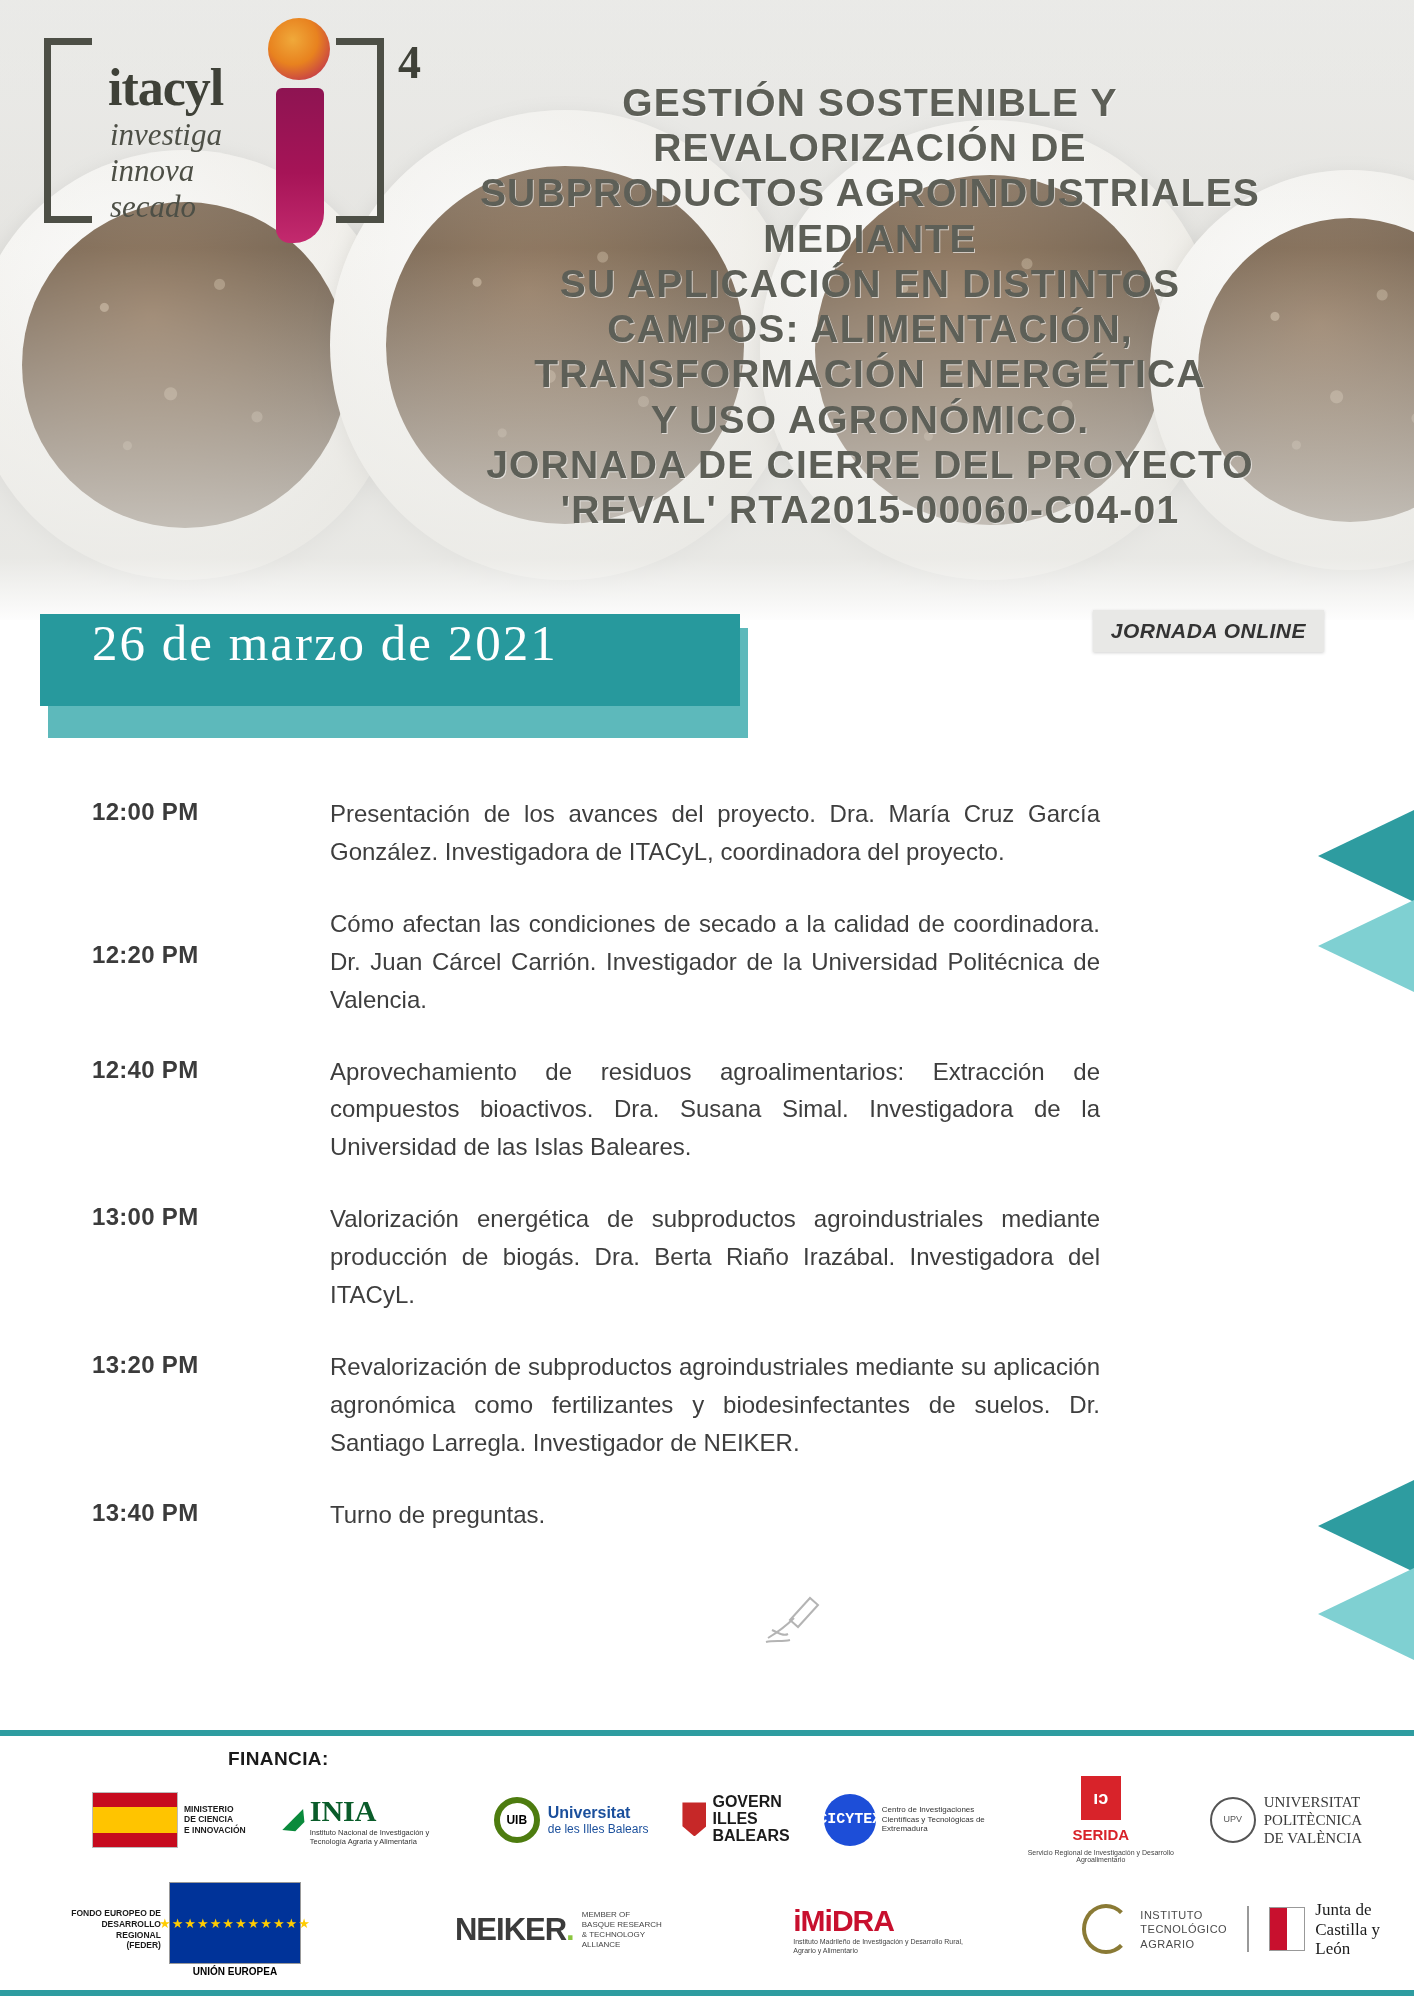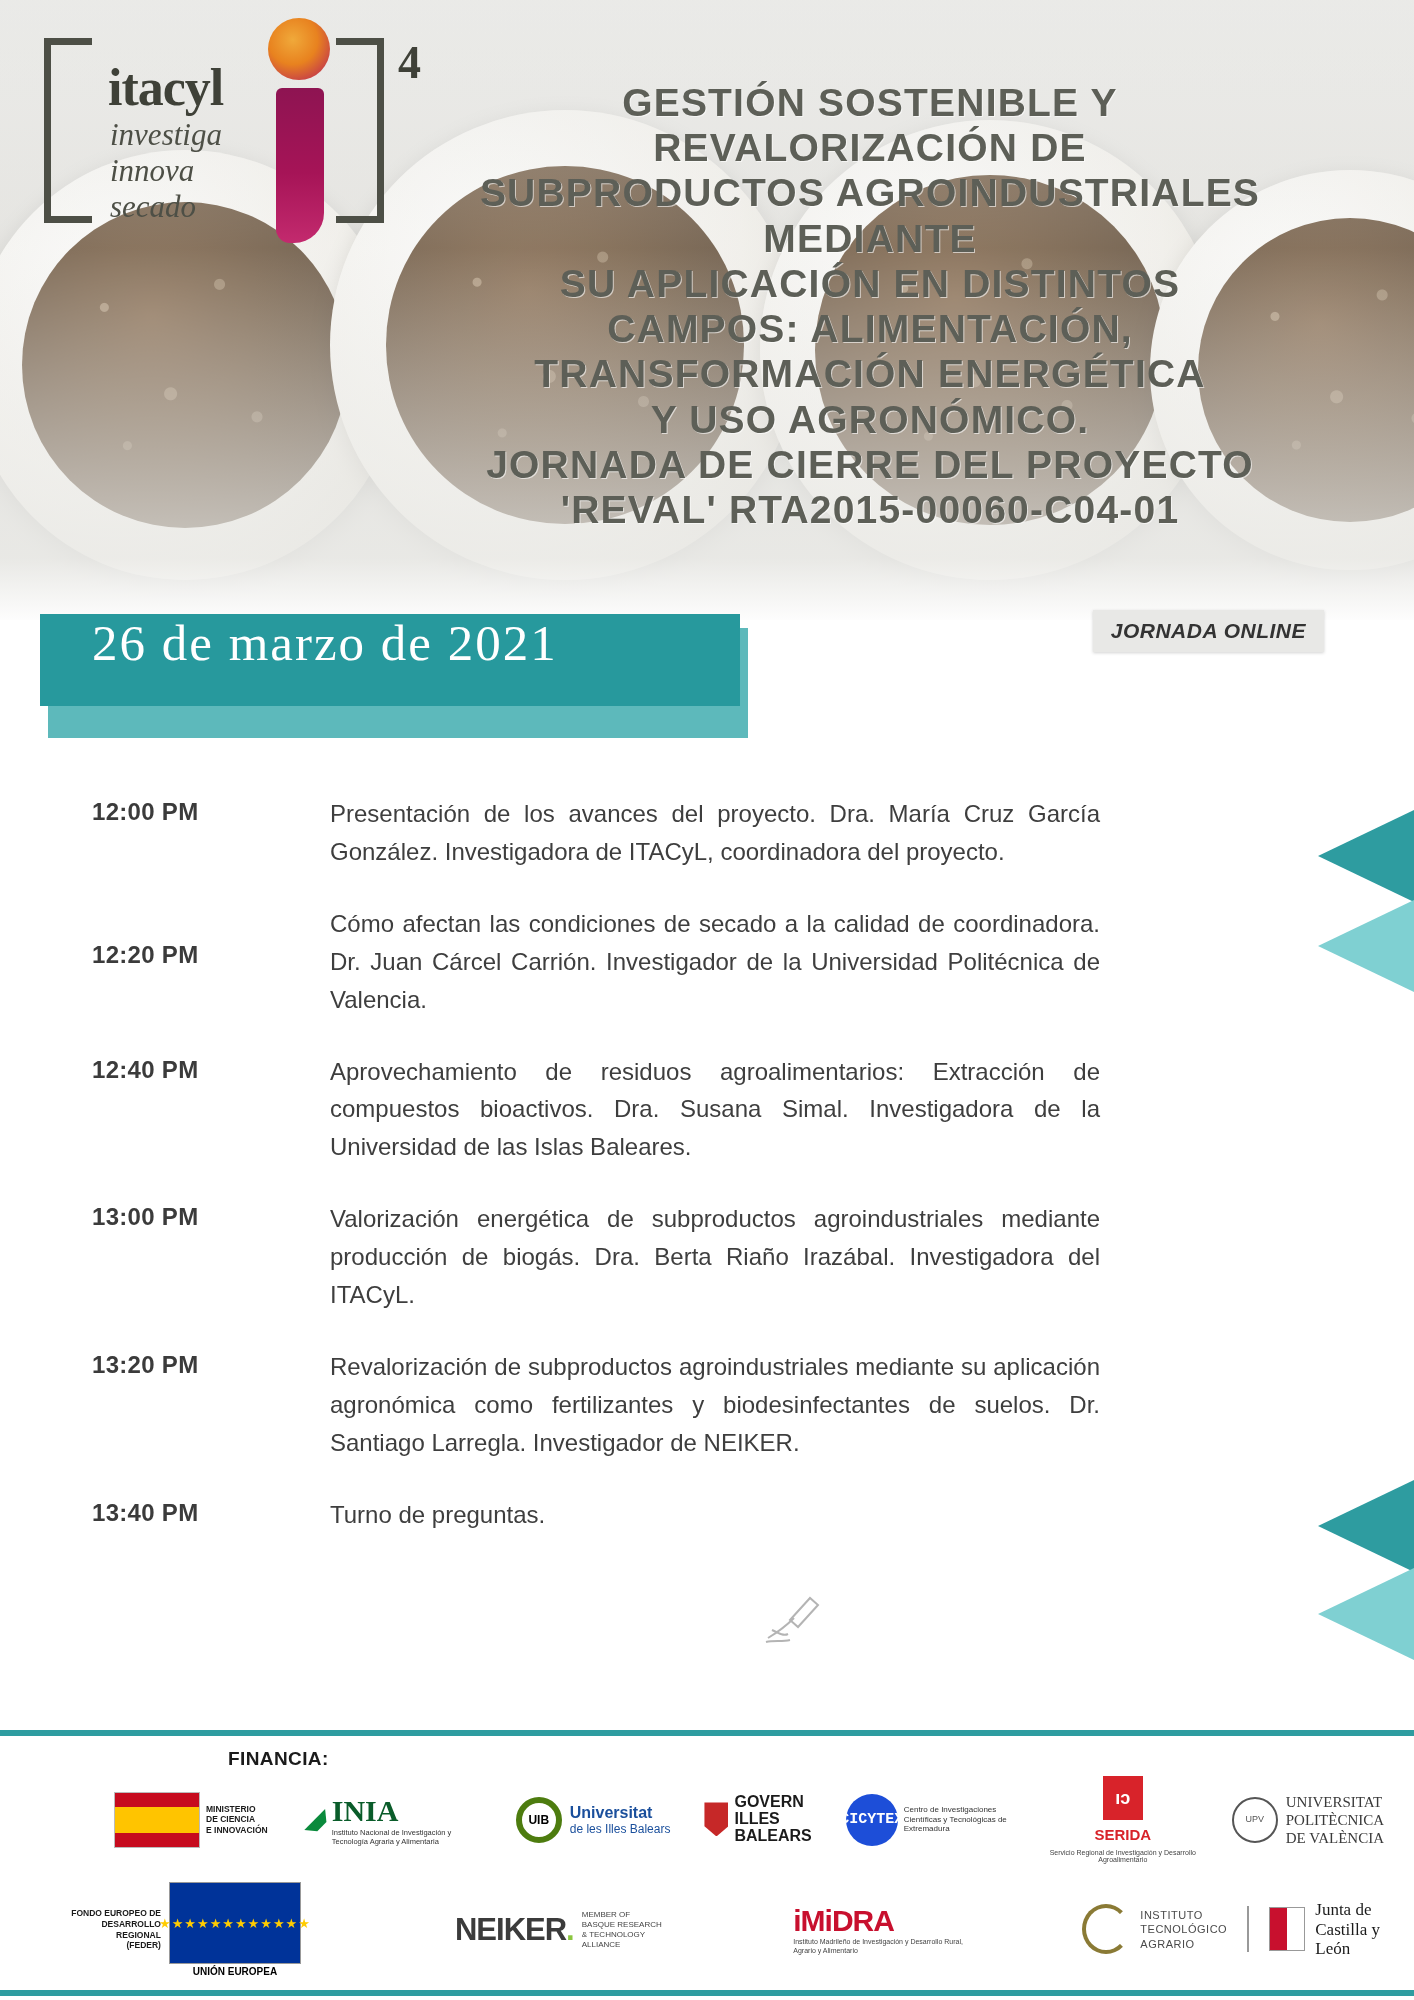--- a/index.html
+++ b/index.html
@@ -283,21 +283,21 @@
     font-weight: 700;
     color: #1b1b1b;
     letter-spacing: .4px;
   }
   .logo-row {
     position: absolute;
     display: flex;
     align-items: center;
     gap: 34px;
   }
-  .row-a { left: 66px; top: 46px; padding-left: 48px; }
+  .row-a { left: 44px; top: 46px; padding-left: 48px; }
   .row-b { left: 55px; top: 152px; }
 
   .lg { display: flex; align-items: center; position: relative; }
 
   
   .flag-es {
     width: 86px; height: 56px;
     background: linear-gradient(180deg,#c60b1e 0 25%, #ffc400 25% 75%, #c60b1e 75% 100%);
     border: 1px solid #bbb;
   }

